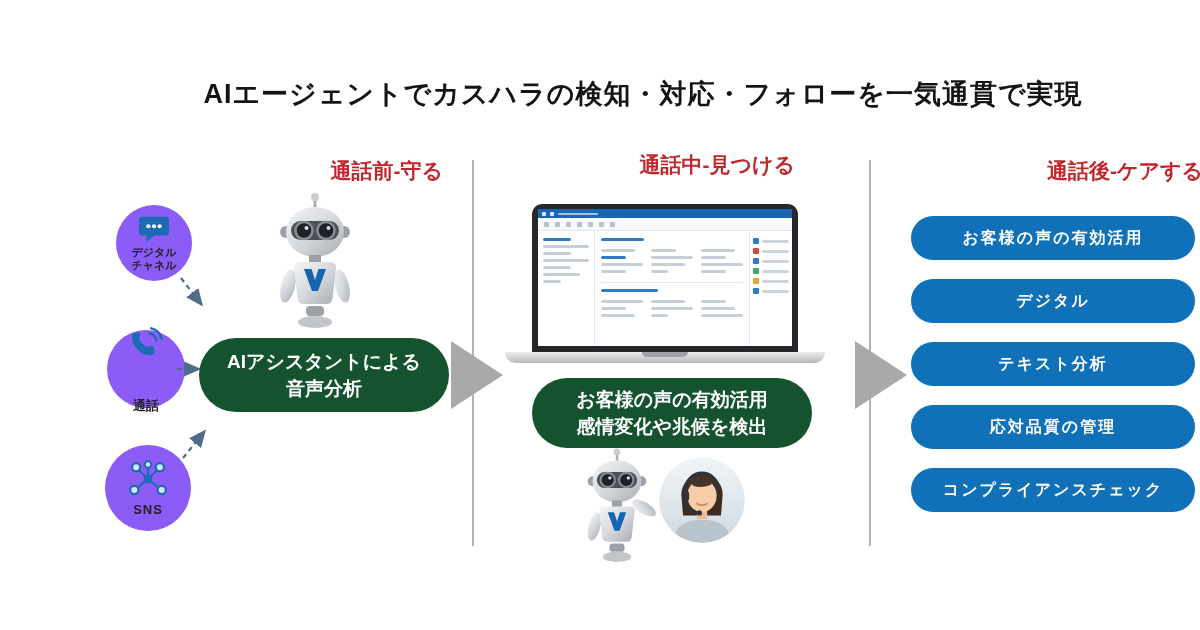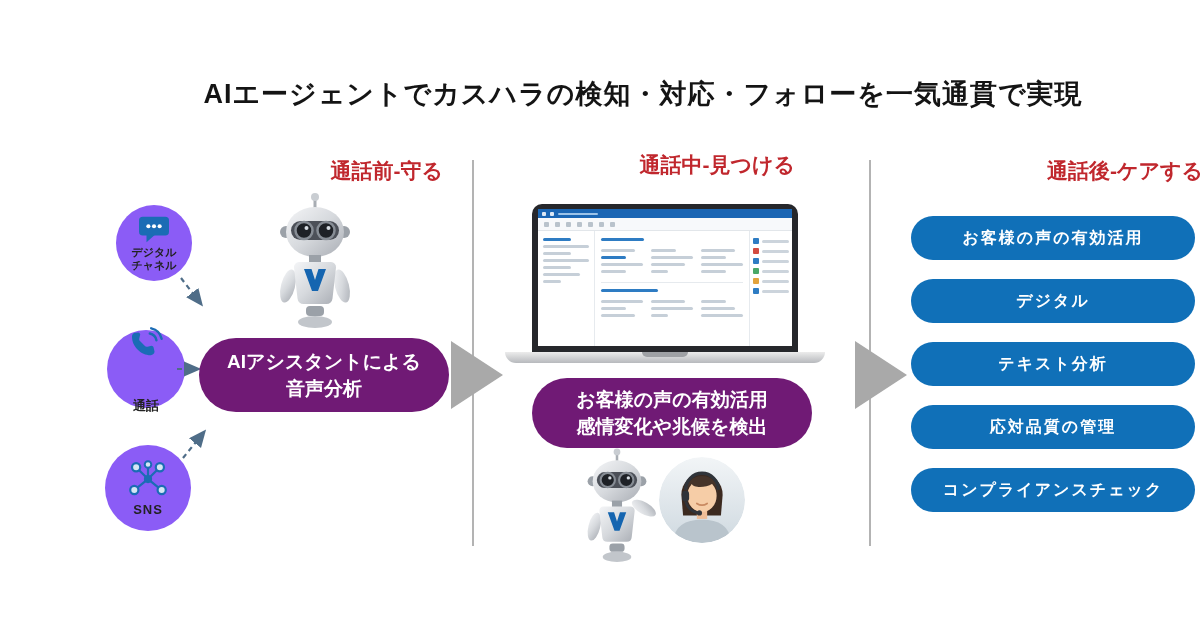--- a/index.html
+++ b/index.html
@@ -25,21 +25,21 @@
   .chan2{left:64px;top:330px;width:78px;height:78px;gap:34px;}
   .chan3{left:62px;top:445px;width:86px;height:86px;}
   .chan-label{font-size:11px;font-weight:bold;color:#222;line-height:13px;margin-top:2px;}
   .chan2 .chan-label{font-size:13px;line-height:15px;}
   .chan3 .chan-label{font-size:13px;letter-spacing:1px;line-height:14px;}
   .chan-icon{display:block;line-height:0;}
 
   .dash-arrows{position:absolute;left:128px;top:262px;width:70px;height:210px;}
 
   
-  .pill{background:#701a75;color:#fff;font-weight:bold;display:flex;flex-direction:column;
+  .pill{background:#14532d;color:#fff;font-weight:bold;display:flex;flex-direction:column;
         align-items:center;justify-content:center;text-align:center;}
   .pill-main{position:absolute;left:156px;top:338px;width:250px;height:74px;border-radius:37px;
              font-size:19px;line-height:27px;}
   .pill-mid{position:absolute;left:489px;top:378px;width:280px;height:70px;border-radius:35px;
             font-size:19px;line-height:27px;}
   .pill-s{position:absolute;left:868px;width:284px;height:44px;border-radius:22px;background:#1070b8;
           color:#fff;font-weight:bold;font-size:16px;letter-spacing:2px;display:flex;
           align-items:center;justify-content:center;white-space:nowrap;}
   .ps1{top:216px;} .ps2{top:279px;} .ps3{top:342px;} .ps4{top:405px;} .ps5{top:468px;}
 

